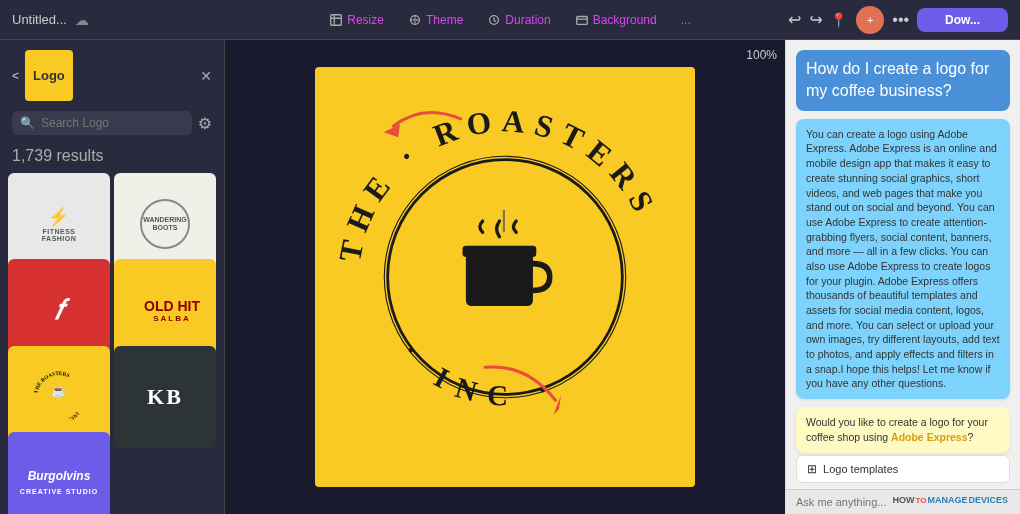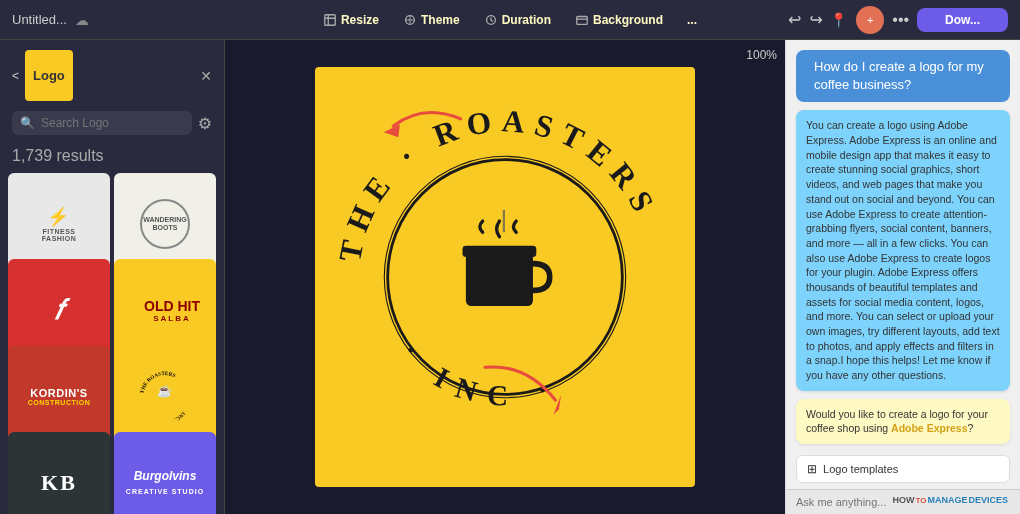--- a/index.html
+++ b/index.html
@@ -15,23 +15,23 @@
       gap: 16px;
       border-bottom: 1px solid #444;
       flex-shrink: 0;
     }
     .top-bar-left { display: flex; align-items: center; gap: 8px; flex: 1; }
     .file-title { color: #ccc; font-size: 13px; }
     .cloud-icon { color: #888; font-size: 14px; }
     .top-bar-center { display: flex; align-items: center; gap: 8px; flex: 2; justify-content: center; }
     .toolbar-btn {
       display: flex; gap: 4px;
-      color: #fef9c3; font-size: 12px; padding: 4px 8px;
+      color: #d946ef; font-size: 12px; padding: 4px 8px;
       border-radius: 4px; cursor: pointer;
-      background: transparent; border: none; font-weight: bold;
+      background: transparent; border: none;
     }
     .toolbar-btn svg { width: 14px; height: 14px; }
     .toolbar-btn-icon { color: #aaa; font-size: 14px; }
     .top-bar-right { display: flex; align-items: center; gap: 8px; flex: 1; justify-content: flex-end; }
     .undo-btn { color: #ccc; font-size: 16px; cursor: pointer; background: none; border: none; }
     .download-btn {
       background: #6c5ce7; color: white; font-size: 12px; padding: 5px 28px;
       border-radius: 8px; cursor: pointer; border: none; font-weight: 600;
     }
     .avatar-btn {
@@ -190,22 +190,22 @@
       border-radius: 8px;
       padding: 8px 10px;
       font-size: 10.5px;
       color: #333;
       line-height: 1.4;
       box-shadow: 0 1px 3px rgba(0,0,0,0.1);
     }
     .user-question {
       background: #4a90d9;
       border-radius: 8px;
-      padding: 8px 18px;
-      font-size: 13px;
+      padding: 8px 10px;
+      font-size: 16px;
       color: white;
       line-height: 1.4;
     }
     .user-bubble b { color: #d4a017; }
     .logo-templates-btn {
       display: flex; align-items: center; gap: 6px;
       background: #fff; border: 1px solid #ddd; border-radius: 6px;
       padding: 6px 10px; font-size: 11px; color: #333; cursor: pointer;
       margin: 0 10px 6px;
     }
@@ -334,26 +334,20 @@
       </div>
 
       <div class="logo-item logo-old" style="position:relative;">
         <div style="text-align:center; padding:4px;margin-left:14px;">
           <div style="font-size:14px; font-weight:900; color:#8B0000;">OLD HIT</div>
           <div style="font-size:8px; font-weight:700; color:#8B0000; letter-spacing:2px;">SALBA</div>
         </div>
         <span class="logo-heart">♡</span>
       </div>
 
-      <div class="logo-item logo-kordin">
-        <div style="text-align:center; padding:4px;">
-          <div style="font-size:11px; font-weight:900; color:#fff; letter-spacing:0.5px;">KORDIN'S</div>
-          <div style="font-size:7px; font-weight:700; color:#ffd700; letter-spacing:0.5px;">CONSTRUCTION</div>
-        </div>
-      </div>
 
       <div class="logo-item logo-roasters" style="position:relative;">
         <svg viewBox="0 0 80 80" style="width:70px;height:70px;">
           <defs>
             <path id="top-arc-small" d="M 15,40 A 25,25 0 0,1 65,40"></path>
             <path id="bottom-arc-small" d="M 65,42 A 25,25 0 0,1 15,42"></path>
           </defs>
           <text font-size="6" font-weight="900" fill="#000" font-family="serif">
             <textPath href="#top-arc-small" startOffset="5%">THE ROASTERS</textPath>
           </text>

